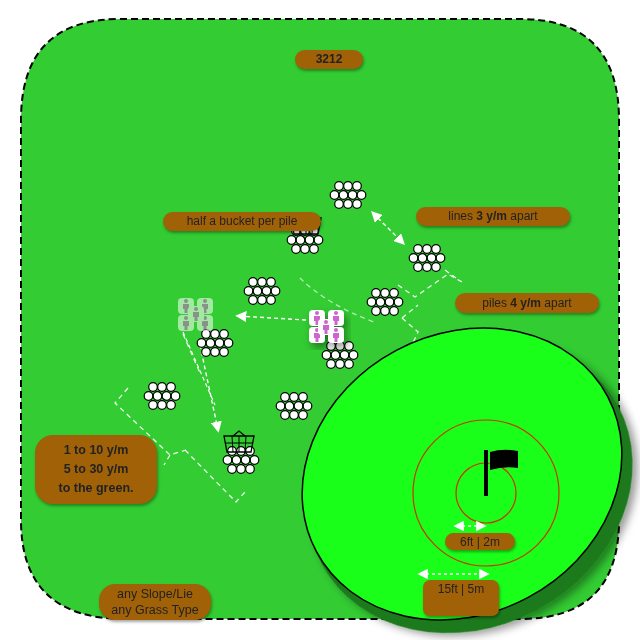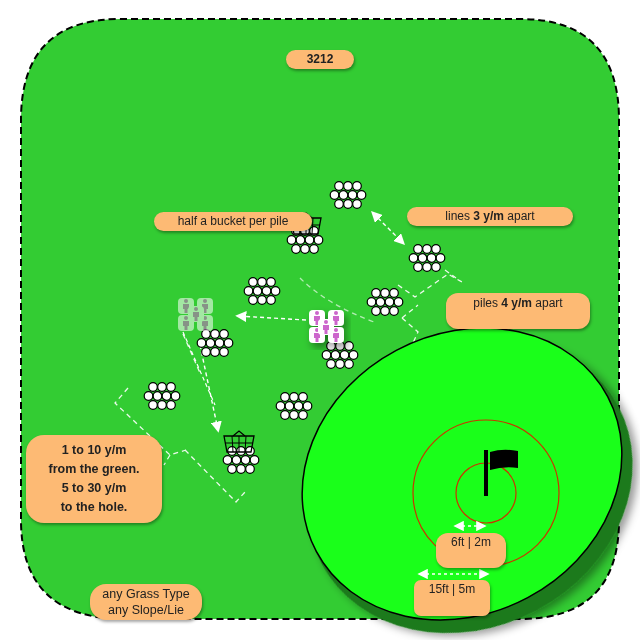--- a/index.html
+++ b/index.html
@@ -1,23 +1,23 @@
 <!DOCTYPE html>
 <html><head>
 <meta charset="utf-8">
 <style>
   html,body{margin:0;padding:0;background:#ffffff;}
   body{width:640px;height:640px;position:relative;overflow:hidden;font-family:"Liberation Sans","DejaVu Sans",sans-serif;}
   svg#field{position:absolute;left:0;top:0;}
-  .label{position:absolute;background:#fdba74;border-radius:14px;color:#222;text-align:center;
-         box-shadow:1px 2px 3px rgba(0,0,0,0.35);font-size:12px;line-height:15px;white-space:nowrap;}
+  .label{position:absolute;background:#a16207;border-radius:14px;color:#222;text-align:center;
+         box-shadow:1px 2px 3px rgba(0,0,0,0.35);font-size:12px;line-height:15px;white-space:nowrap;margin-left:9px;}
   .label b{font-weight:bold;}
   .pill{border-radius:12px;}
   .title-pill{font-weight:bold;font-size:12px;}
-  .bigbox{border-radius:18px;font-size:12.5px;line-height:19px;padding:6px 7px;}
+  .bigbox{border-radius:18px;font-size:12.5px;line-height:19px;padding:6px 0;}
   .bigbox .b{font-weight:bold;}
 </style>
 </head>
 <body>
 
 <svg id="field" width="640" height="640" viewBox="0 0 640 640">
   <defs>
     <filter id="shadow" x="-20%" y="-20%" width="140%" height="140%">
       <feDropShadow dx="3" dy="5" stdDeviation="4" flood-color="#000" flood-opacity="0.4"></feDropShadow>
     </filter>
@@ -118,35 +118,34 @@
     <use href="#tile" x="317" y="335"></use>
     <use href="#tile" x="336" y="335"></use>
     <use href="#tile" x="326" y="327"></use>
   </g>
 </svg>
 
 <div class="label title-pill" style="left:286px;top:50px;width:68px;height:19px;line-height:19px;">3212</div>
 
 <div class="label pill" style="left:154px;top:212px;width:158px;height:19px;line-height:19px;">half a bucket per pile</div>
 
-<div class="label pill" style="left:407px;top:207px;width:166px;height:19px;line-height:19px;">
+<div class="label pill" style="left:407px;top:207px;width:154px;height:19px;line-height:19px;">
   <span>lines </span><b>3 y/m</b><span> apart</span>
 </div>
 
-<div class="label pill" style="left:446px;top:293px;width:144px;height:36px;line-height:20px;">
+<div class="label pill" style="left:446px;top:293px;width:144px;height:20px;line-height:20px;">
   <span>piles </span><b>4 y/m</b><span> apart</span>
 </div>
 
 <div class="label bigbox" style="left:26px;top:435px;width:122px;">
   <div class="b">1 to 10 y/m</div>
-  <div class="b">from the green.</div>
   <div class="b">5 to 30 y/m</div>
-  <div class="b">to the hole.</div>
+  <div class="b">to the green.</div>
 </div>
 
 <div class="label" style="left:90px;top:584px;width:112px;padding:2px 0;border-radius:16px;font-size:12.5px;line-height:16px;">
+  <div>any Slope/Lie</div>
   <div>any Grass Type</div>
-  <div>any Slope/Lie</div>
 </div>
 
-<div class="label pill" style="left:436px;top:533px;width:70px;height:35px;line-height:19px;">6ft | 2m</div>
+<div class="label pill" style="left:436px;top:533px;width:70px;height:17px;line-height:19px;">6ft | 2m</div>
 
 <div class="label pill" style="left:414px;top:580px;width:76px;height:36px;line-height:19px;border-radius:7px;">15ft | 5m</div>
 
 </body></html>

